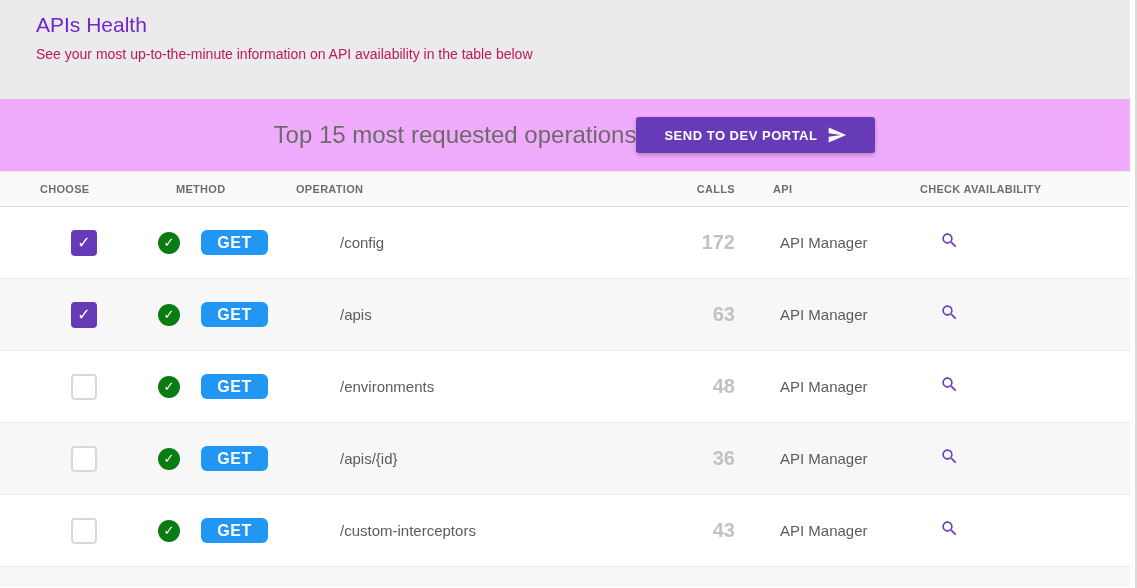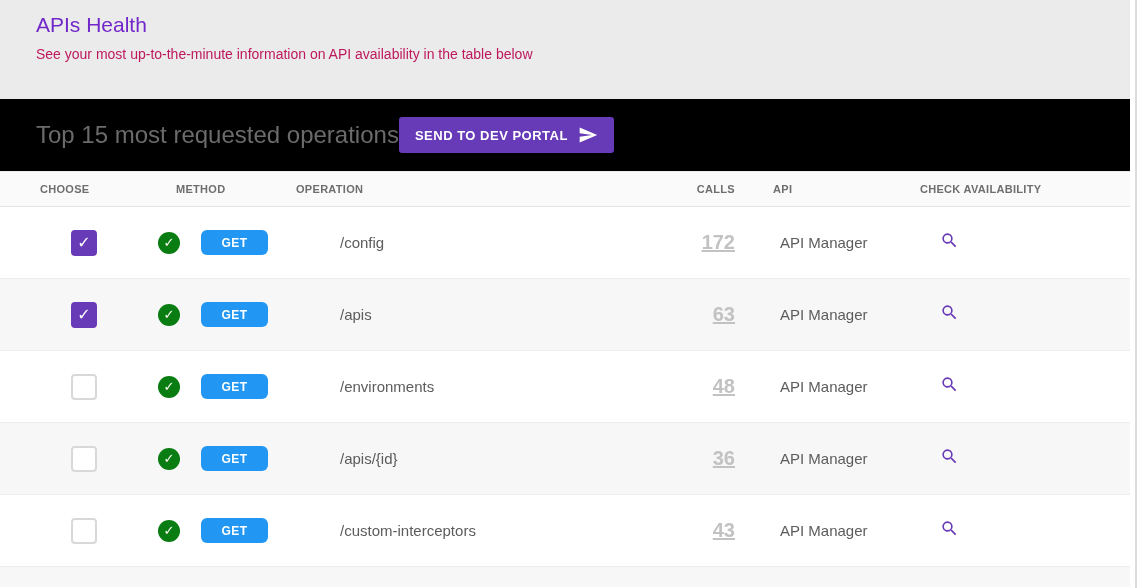--- a/index.html
+++ b/index.html
@@ -8,24 +8,24 @@
 
   .app { position:relative; width:1137px; height:584px; }
 
   
   .page-header { height:99px; background:#ebebeb; padding:13px 0 0 36px; }
   .page-header h1 { font-size:21px; font-weight:400; color:#7127c9; margin-bottom:9px; }
   .page-header p { font-size:14px; color:#be185d; }
 
   
   .card-header { height:72px; display:flex; align-items:center;
-    justify-content:flex-start; padding:0 24px 0 36px; background:#000000; }
+    justify-content:center; padding:0 24px 0 36px; background:#f0abfc; }
   .card-header h2 { font-size:24px; font-weight:400; color:#6b6b6b; }
   .send-btn { display:flex; align-items:center; gap:10px; background:#673ab7;
-    color:#fff; border:none; border-radius:3px; height:36px; padding:0 16px;
+    color:#fff; border:none; border-radius:3px; height:36px; padding:0 28px;
     font-family:inherit; font-size:13px; font-weight:bold; letter-spacing:.5px;
     cursor:pointer; box-shadow:0 2px 4px rgba(0,0,0,.25); }
   .send-btn svg { display:block; }
 
   
   .thead, .trow { display:grid;
     grid-template-columns:140px 36px 120px 384px 55px 185px 1fr;
     align-items:center; }
   .thead { height:36px; background:#fafafa; border-top:1px solid #e9e9e9;
     border-bottom:1px solid #e3e3e3; }
@@ -34,42 +34,42 @@
   .th.col-calls { text-align:right; }
   .th.col-api { padding-left:38px; }
 
   .trow { height:72px; background:#fff; border-bottom:1px solid #ececec; }
   .trow.alt { background:#f7f7f7; }
 
   .td.col-choose { padding-left:71px; }
   .td.col-status { padding-left:18px; }
   .td.col-method { padding-left:25px; }
   .td.col-operation { padding-left:44px; font-size:15px; color:#5c5c5c; }
-  .td.col-calls { text-align:right; font-size:20px; font-weight:bold; color:#c2c2c2;text-decoration:underline; }
+  .td.col-calls { text-align:right; font-size:20px; font-weight:bold; color:#c2c2c2; }
   .td.col-api { padding-left:45px; font-size:15px; color:#5c5c5c; }
   .td.col-check { padding-left:20px; }
 
   
   .checkbox { display:block; width:26px; height:26px; border-radius:4px;
     border:2px solid #d8d8d8; background:#fff; cursor:pointer; position:relative; }
   .checkbox.checked { border-color:#673ab7; background:#673ab7; }
   .checkbox.checked::after { content:"✓"; position:absolute; left:0; top:0;
     width:22px; height:22px; line-height:22px; text-align:center;
     color:#fff; font-size:16px; font-weight:bold; }
 
   
   .status-icon { display:block; width:22px; height:22px; border-radius:50%;
     background:#0a7d12; color:#fff; text-align:center; line-height:22px;
     font-size:13px; font-weight:bold; }
   .status-icon::before { content:"✓"; }
 
   
   .method-chip { display:flex; width:67px; height:25px; align-items:center;
     justify-content:center; background:#2196f3; color:#fff; border-radius:6px;
-    font-size:12px; font-weight:bold; letter-spacing:.5px; }
+    font-size:16px; font-weight:bold; letter-spacing:.5px; }
 
   .search-btn { background:none; border:none; padding:0; cursor:pointer; line-height:0; }
 
   
   .footer-strip { height:20px; background:#f7f7f7; }
 
   
   .scroll-gutter { position:absolute; top:0; right:0; width:7px; height:588px;
     background:#fff; box-shadow:inset -2px 0 0 #dcdcdc; }
 </style>

